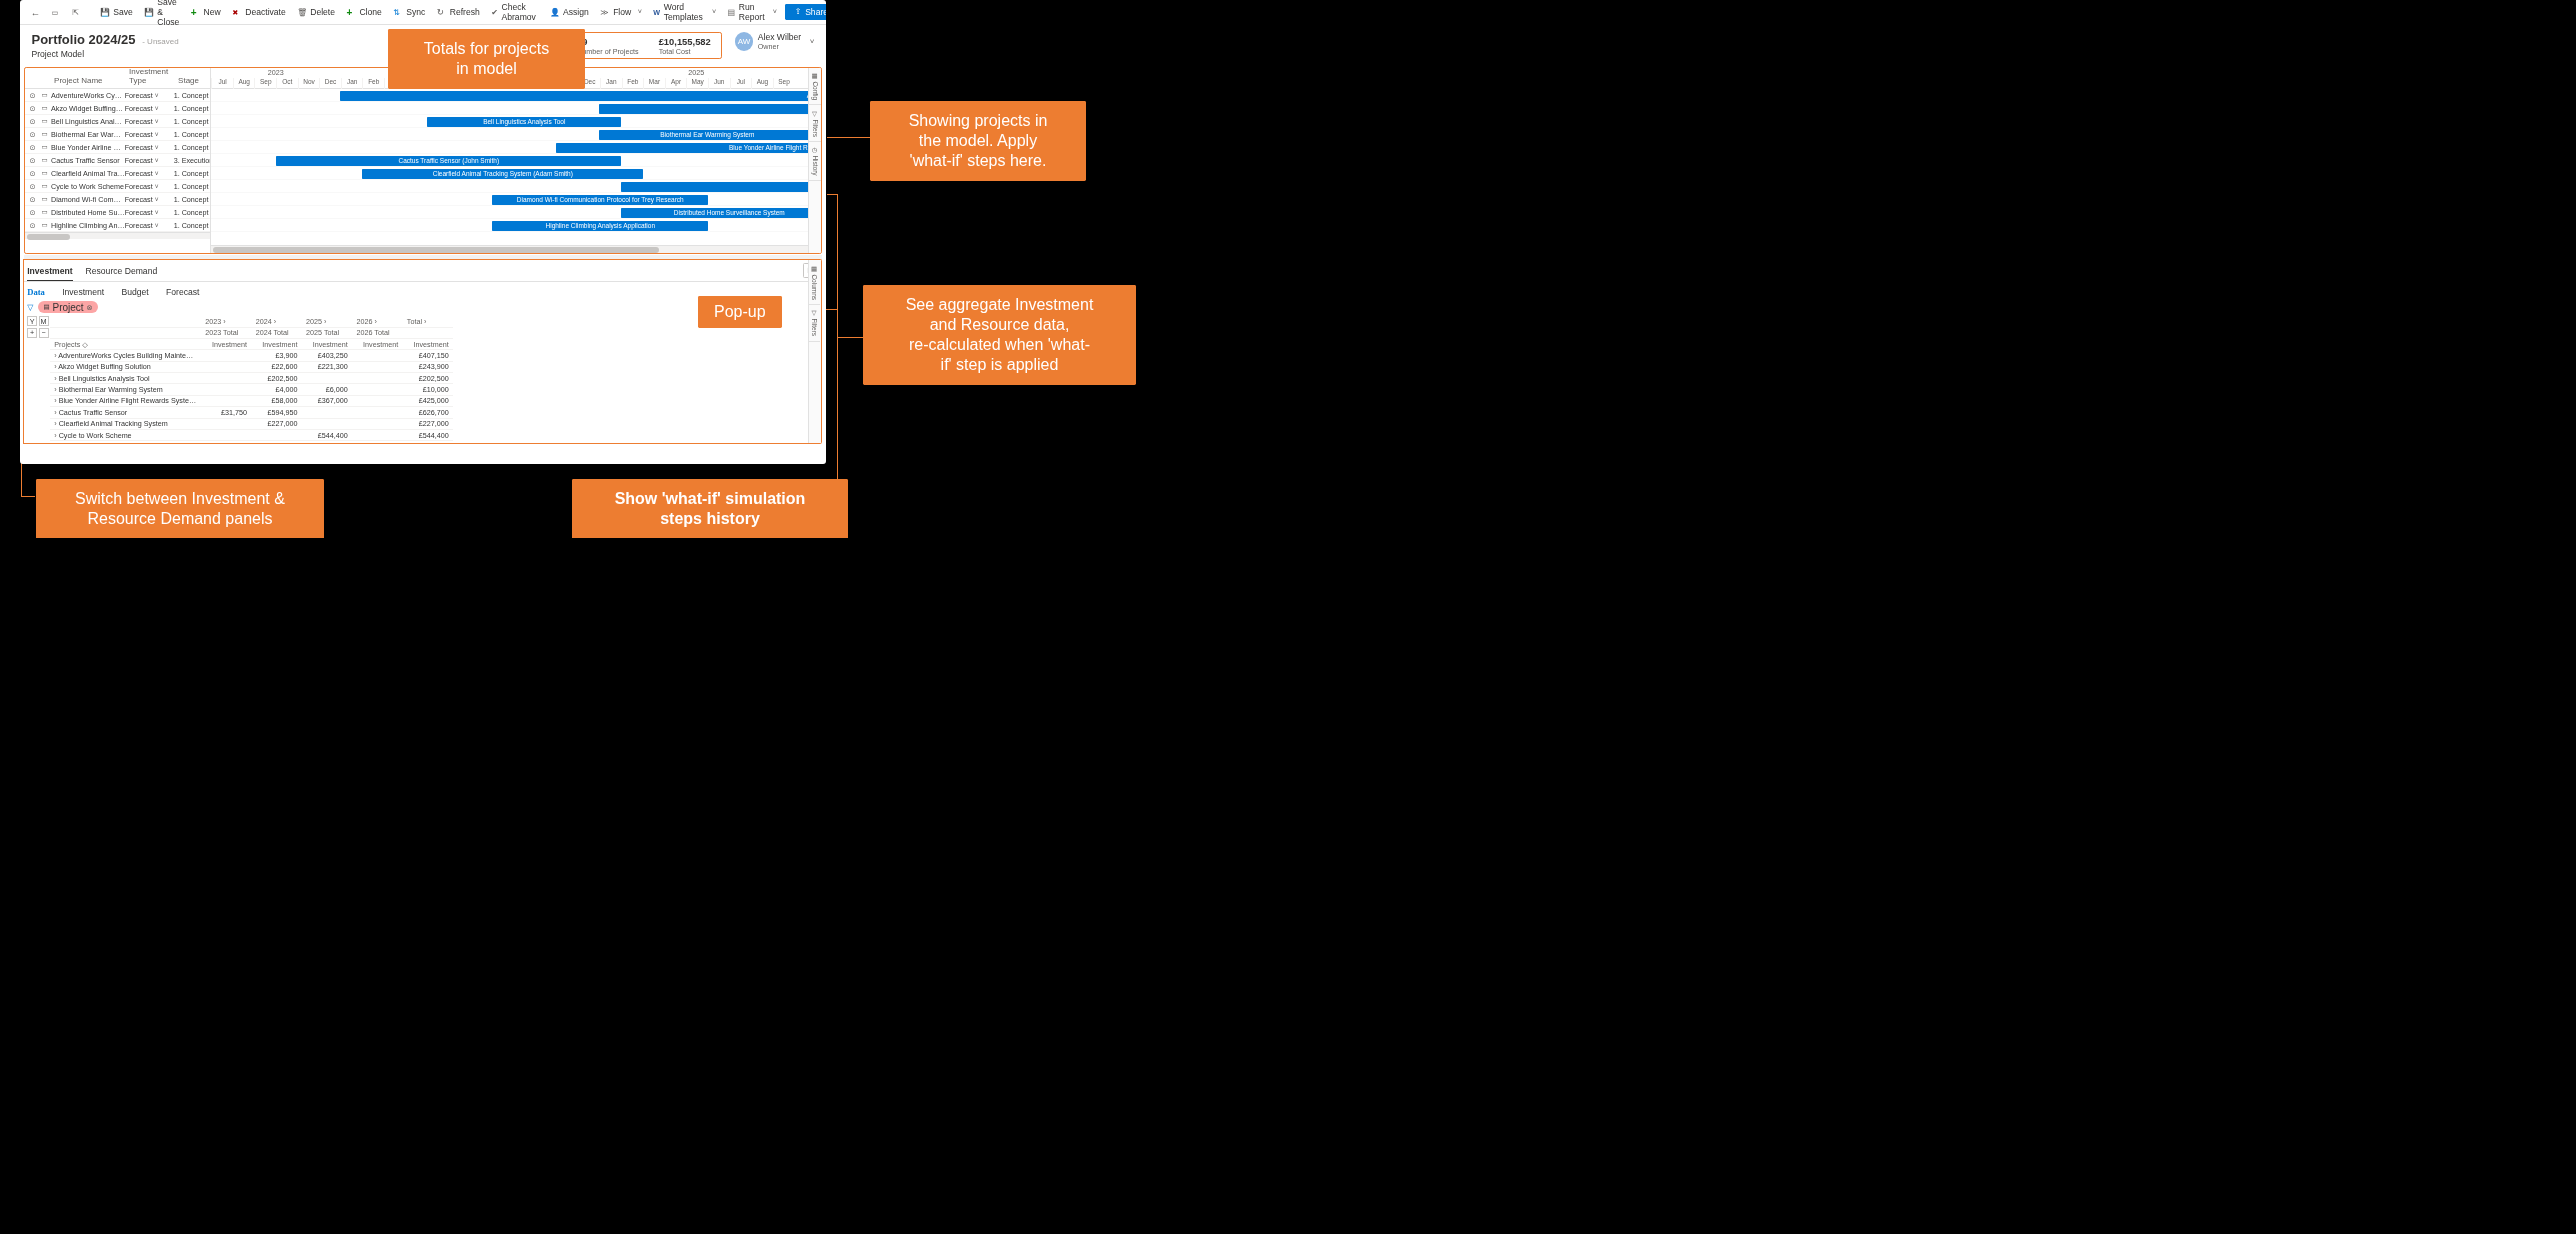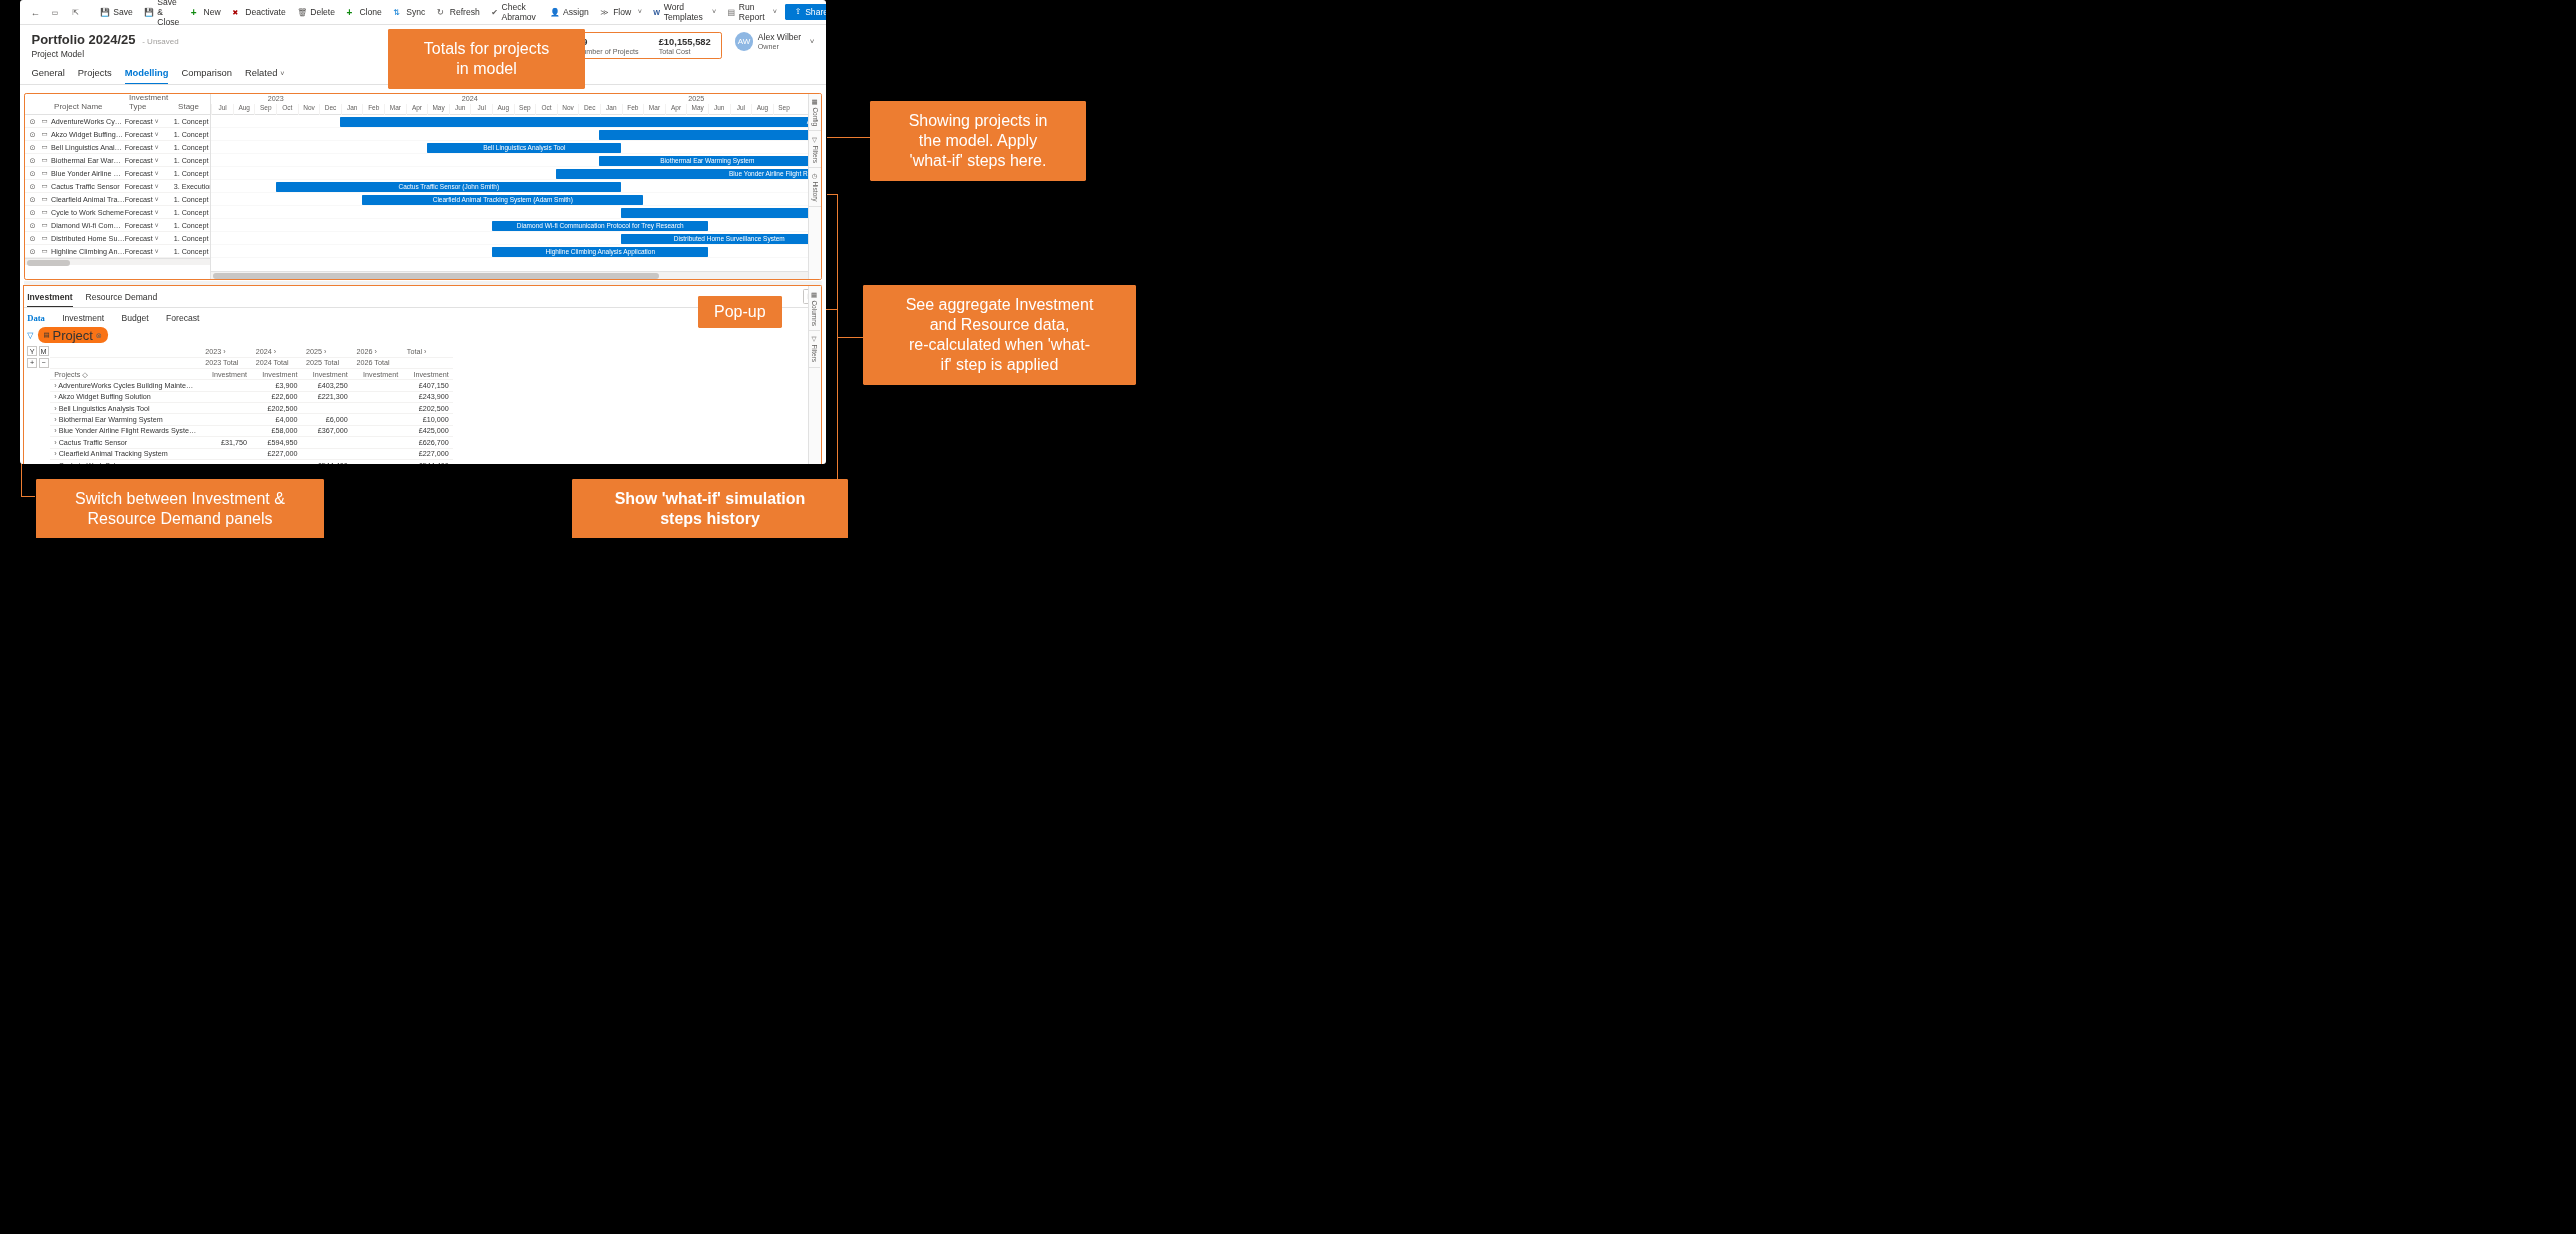--- a/index.html
+++ b/index.html
@@ -125,21 +125,21 @@
   .lower{ margin:0 4.3px 4.3px 4.3px;}
   .lower-tabs{ display:flex; gap:13px; border-bottom:0.7px solid #e1e1e1; padding:2.9px 2.9px 0 2.9px;}
   .ltab{ font-size:8.6px; padding:2.9px 0 4.3px 0; cursor:pointer; color:#323130;}
   .ltab.active{ border-bottom:1.4px solid #323130; font-weight:600;}
   .popup-btn{ margin-left:auto; width:14.4px; height:14.4px; border:0.7px solid #c8c6c4; border-radius:1.4px; display:flex; align-items:center; justify-content:center; cursor:pointer; font-size:7.2px; color:#605e5c;}
   .sub-tabs{ display:flex; gap:17.3px; padding:4.3px 2.9px 2.9px 2.9px; font-size:8.6px;}
   .stab{ cursor:pointer; }
   .stab.active{ color:#0078d4; font-weight:600;font-family:Liberation Serif, serif;}
   .filter-row{ display:flex; align-items:center; gap:4.3px; padding:1.4px 2.9px;}
   .filter-ico{ color:#0078d4; font-size:8px;}
-  .proj-chip{ background:#f97316; border-radius:7.2px; padding:0.7px 5.8px; font-size:13px; display:inline-flex; align-items:center; gap:2.9px;}
+  .proj-chip{ background:#fca5a5; border-radius:7.2px; padding:0.7px 5.8px; font-size:10px; display:inline-flex; align-items:center; gap:2.9px;}
   .proj-chip::before{content:"▤"; font-size:6.5px;}
   .proj-chip::after{content:"⊗"; font-size:7.2px; color:#605e5c;}
   .pivot{ padding:1.4px 2.9px;}
   .pv-ctrl{ display:flex; gap:1.4px; margin-bottom:1.4px;}
   .pv-ctrl span{ border:0.7px solid #c8c6c4; width:10px; height:10px; font-size:7.2px; display:inline-flex; align-items:center; justify-content:center; cursor:pointer;}
   .pv-table{ font-size:7.2px; border-collapse:collapse; width:403px;}
   .pv-table td, .pv-table th{ padding:0.7px 4.3px; text-align:right; border-bottom:0.7px solid #f3f2f1;}
   .pv-table th{ font-weight:normal; color:#605e5c; text-align:right;}
   .pv-table .yr{ text-align:left;}
   .pv-table .pname{ text-align:left; max-width:151px; overflow:hidden; white-space:nowrap; text-overflow:ellipsis;}
@@ -274,27 +274,20 @@
             <div class="meta">
               <div class="n">Alex Wilber</div>
               <div class="r">Owner</div>
             </div>
             <span class="owner-chev"></span>
           </div>
         </div>
       </div>
     </div>
 
-    <div class="tabrow">
-      <div class="tab">General</div>
-      <div class="tab">Projects</div>
-      <div class="tab active">Modelling</div>
-      <div class="tab">Comparison</div>
-      <div class="tab chev">Related</div>
-    </div>
 
     <div class="gantt-wrap">
       <div class="gantt-inner">
         <div class="gantt-left">
           <div class="gl-head">
             <div style="width:24.5px;"></div>
             <div class="gl-c1" style="width:75px;">Project Name</div>
             <div class="gl-c2" style="width:49px;">Investment Type</div>
             <div class="gl-c3">Stage</div>
           </div>

